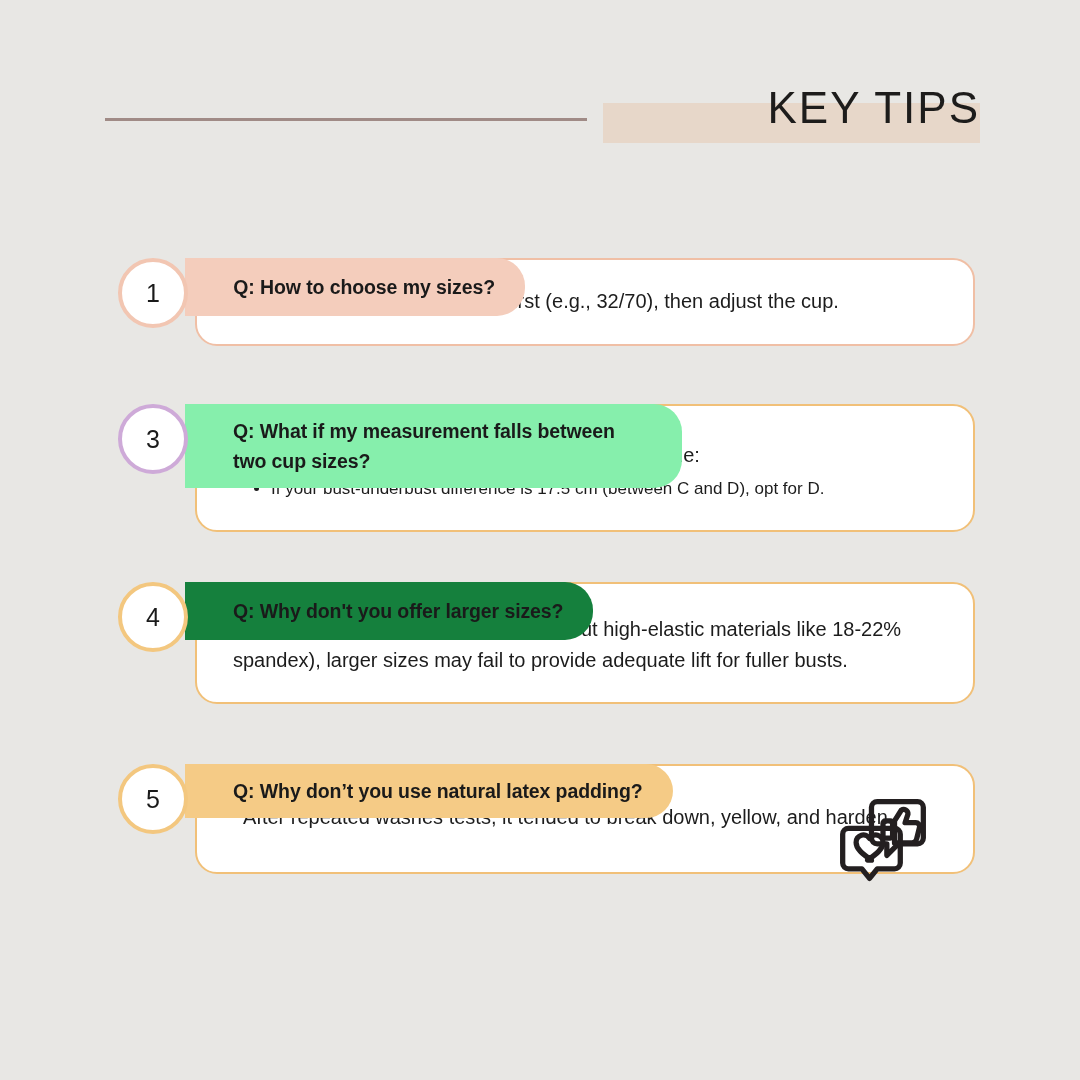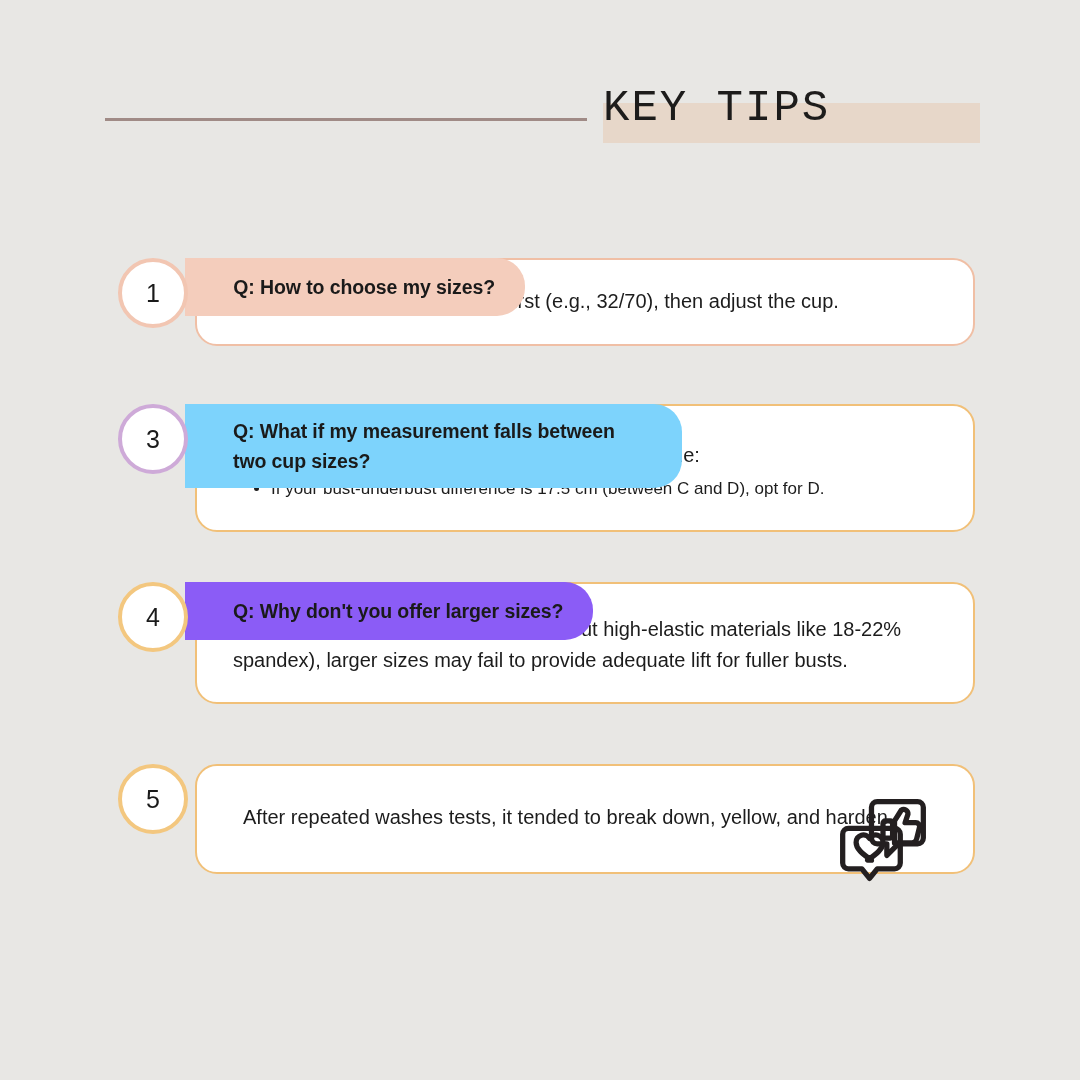--- a/index.html
+++ b/index.html
@@ -37,22 +37,22 @@
     top: 103px;
     width: 377px;
     height: 40px;
     background: #e7d7c9;
   }
   .title-text {
     position: absolute;
     left: 603px;
     top: 80px;
     width: 377px;
-    text-align: left;
-    font-family: Liberation Mono, monospace;
+    text-align: right;
+    font-family: Liberation Sans, sans-serif;
     font-size: 44px;
     letter-spacing: 2px;
     color: #1d1c1b;
     line-height: 56px;
     white-space: nowrap;
   }
 
   
   .faq-list {
     position: absolute;
@@ -166,46 +166,49 @@
     </div>
     <div class="faq-body" style="border-color: rgb(240, 191, 165);">
       <p class="answer-text">Always prioritize the band size first (e.g., 32/70), then adjust the cup.</p>
     </div>
   </div>
 
   <div class="faq-item" id="item-3">
     <div class="badge" style="border-color: rgb(206, 170, 216);">
       <span>3</span>
     </div>
-    <div class="faq-head" style="background: #7dd3fc;">
+    <div class="faq-head" style="background: #86efac;">
       <div class="faq-head-text">Q: What if my measurement falls between two cup sizes?</div>
     </div>
     <div class="faq-body amber-border" style="border-color: rgb(241, 192, 120);">
       <p class="answer-text">Choose the larger cup size for comfort. For example:</p>
       <ul class="answer-bullets">
         <li>If your bust-underbust difference is 17.5 cm (between C and D), opt for D.</li>
       </ul>
     </div>
   </div>
 
   <div class="faq-item" id="item-4">
     <div class="badge" style="border-color: rgb(243, 199, 127);">
       <span>4</span>
     </div>
-    <div class="faq-head" style="background: #8b5cf6;">
+    <div class="faq-head" style="background: #15803d;">
       <div class="faq-head-text">Q: Why don't you offer larger sizes?</div>
     </div>
     <div class="faq-body amber-border" style="border-color: rgb(241, 192, 120);">
       <p class="answer-text">Since we use non-stretch fabrics (without high-elastic materials like 18-22% spandex), larger sizes may fail to provide adequate lift for fuller busts.</p>
     </div>
   </div>
 
   <div class="faq-item" id="item-5">
     <div class="badge" style="border-color: rgb(243, 199, 127);">
       <span>5</span>
+    </div>
+    <div class="faq-head" style="background: rgb(245, 203, 134);">
+      <div class="faq-head-text">Q: Why don’t you use natural latex padding?</div>
     </div>
     <div class="faq-body amber-border" style="border-color: rgb(241, 192, 120);">
       <p class="answer-text">After repeated washes tests, it tended to break down, yellow, and harden.</p>
       <div class="chat-icon">
         <svg viewBox="0 0 100 100" width="96" height="96" fill="none" stroke="#231f20" stroke-width="5.5" stroke-linecap="round" stroke-linejoin="round">
           <path d="M44 10 h42 a6 6 0 0 1 6 6 v32 a6 6 0 0 1 -6 6 h-20 l-12 12 v-12 h-10 a6 6 0 0 1 -6 -6 v-32 a6 6 0 0 1 6 -6 z"></path>
           <path d="M62 48 v-18 l7 -11 a4.5 4.5 0 0 1 7 4 l-3 9 h11 a4 4 0 0 1 4 5 l-3 12 a5 5 0 0 1 -5 4 h-18 z"></path>
           <rect x="50" y="30" width="10" height="18" rx="2.5"></rect>
           <path d="M14 38 h48 a6 6 0 0 1 6 6 v30 a6 6 0 0 1 -6 6 h-18 l-8 10 l-8 -10 h-14 a6 6 0 0 1 -6 -6 v-30 a6 6 0 0 1 6 -6 z"></path>
           <path d="M38 71 c-10 -7 -16 -12 -16 -18.5 a7.5 7.5 0 0 1 14 -4 a7.5 7.5 0 0 1 14 4 c0 6.5 -6 11.5 -16 18.5 z"></path>

